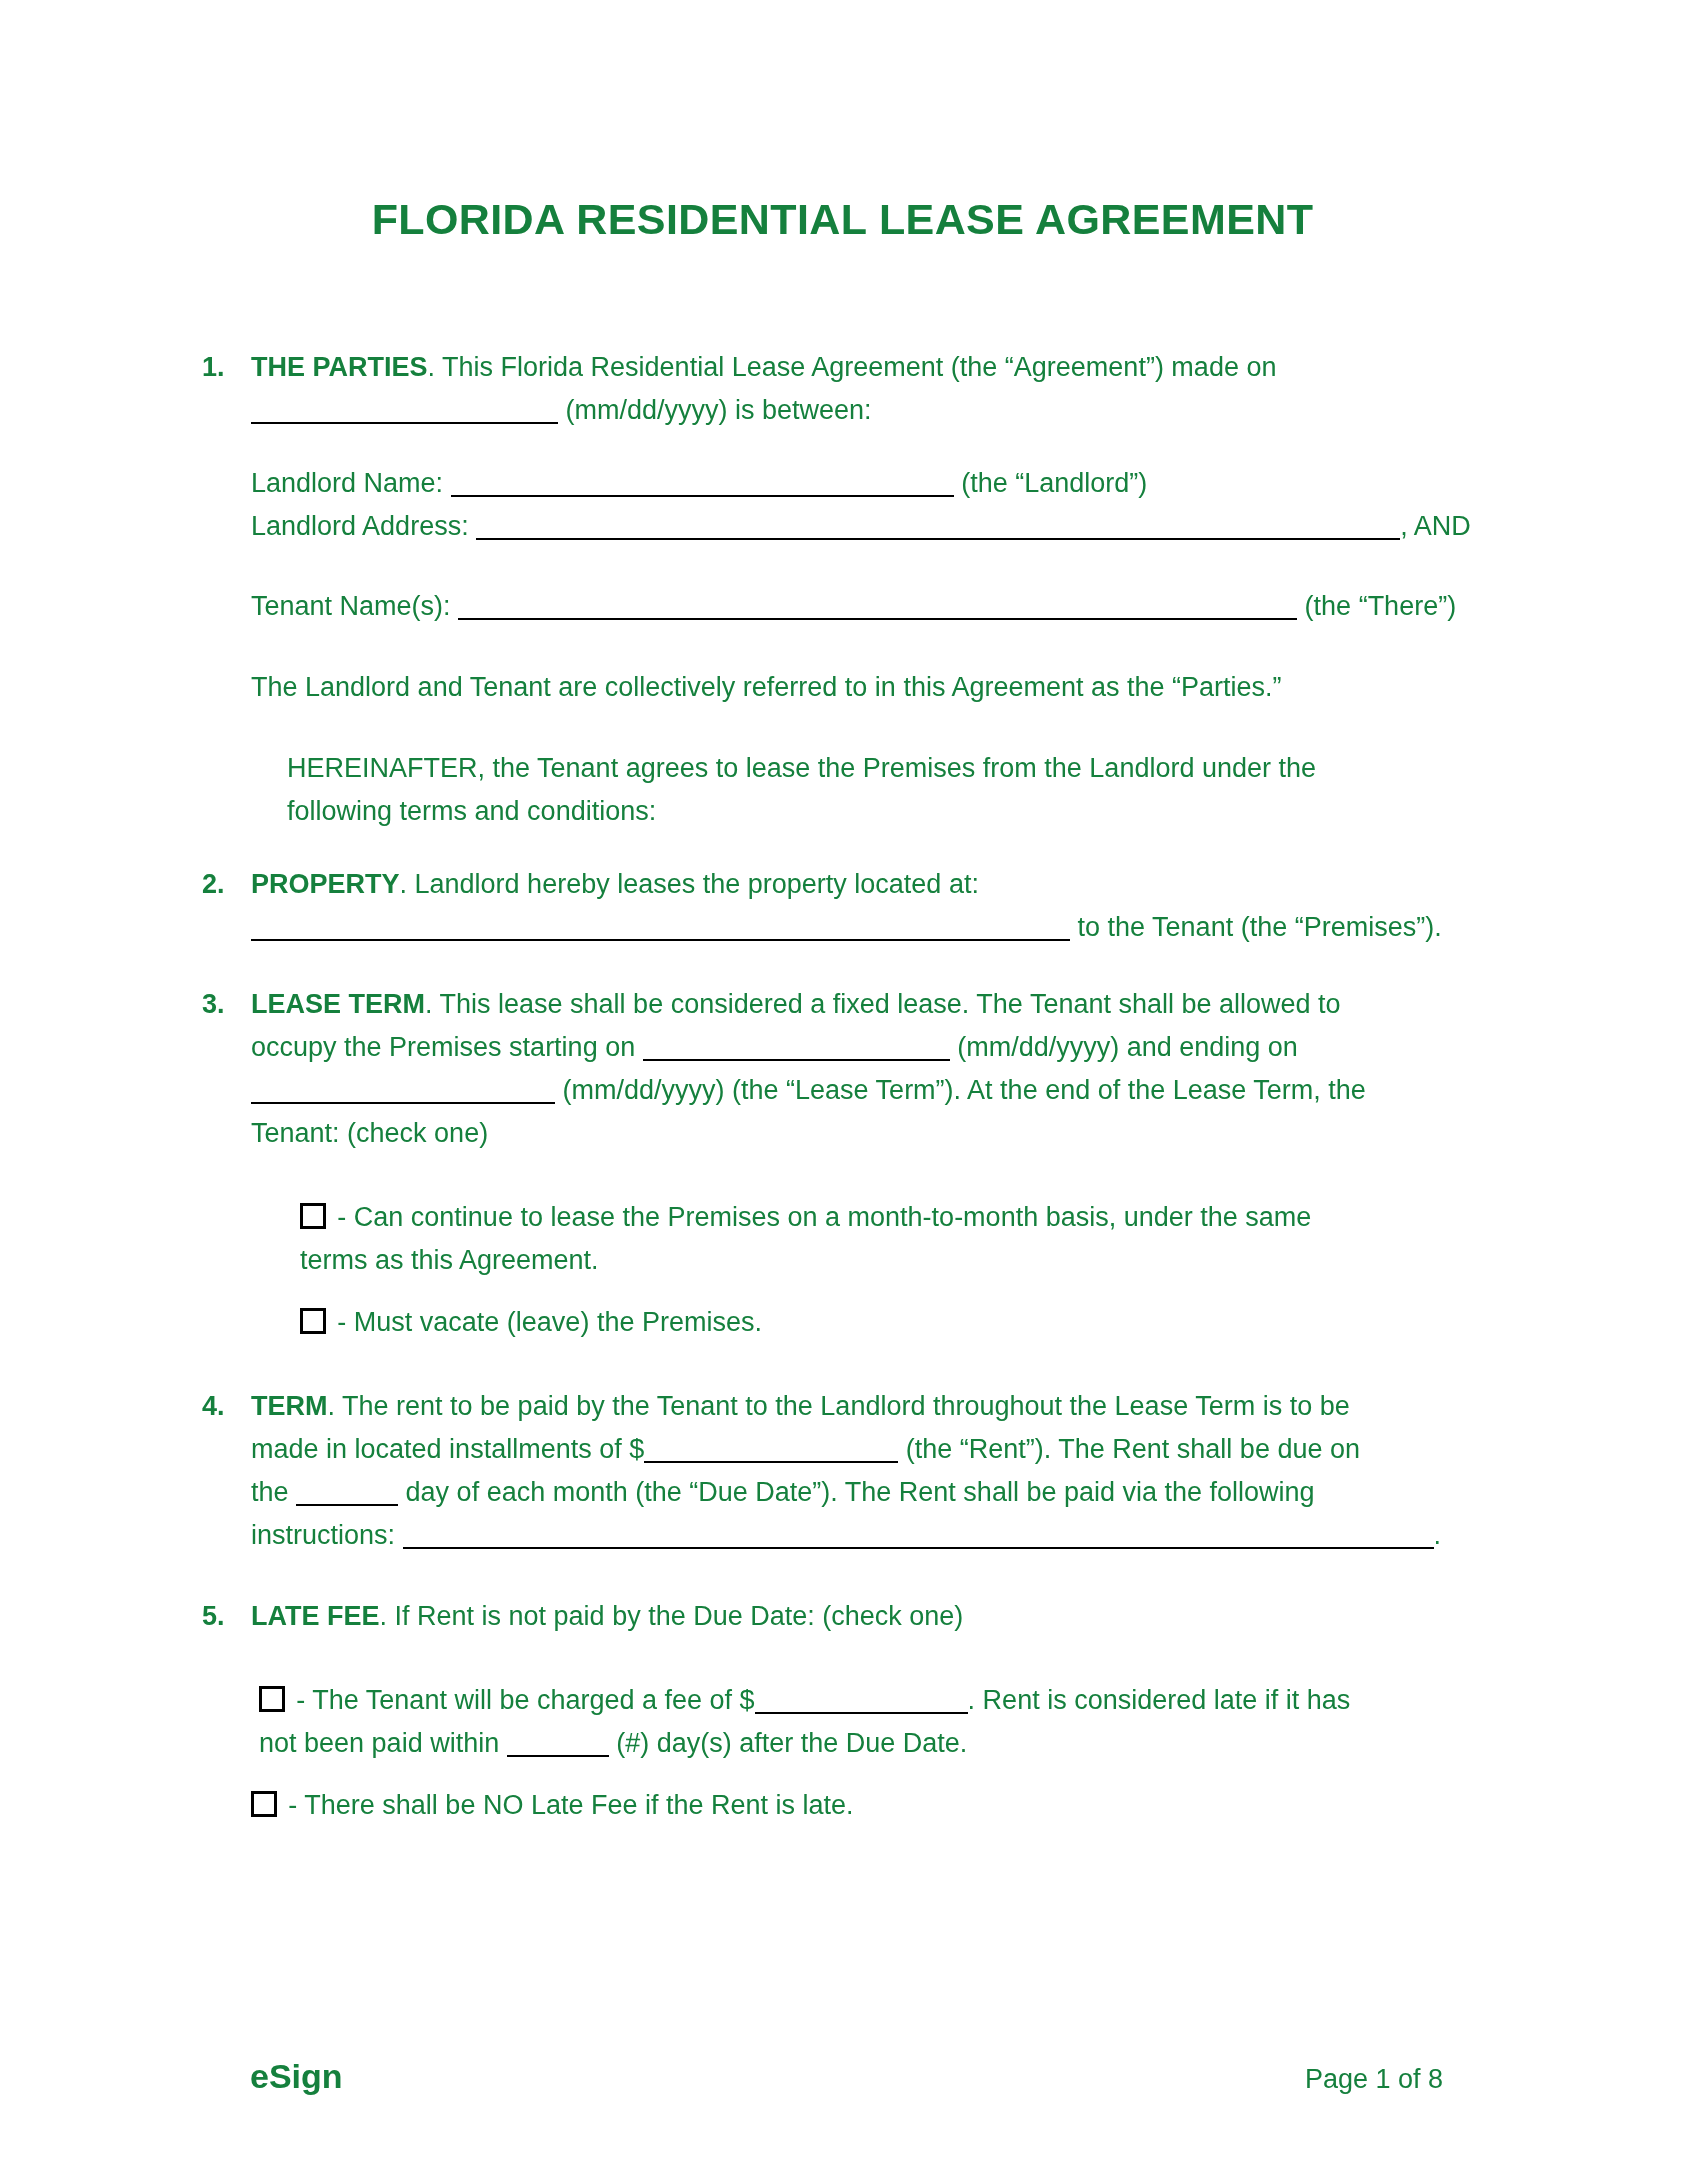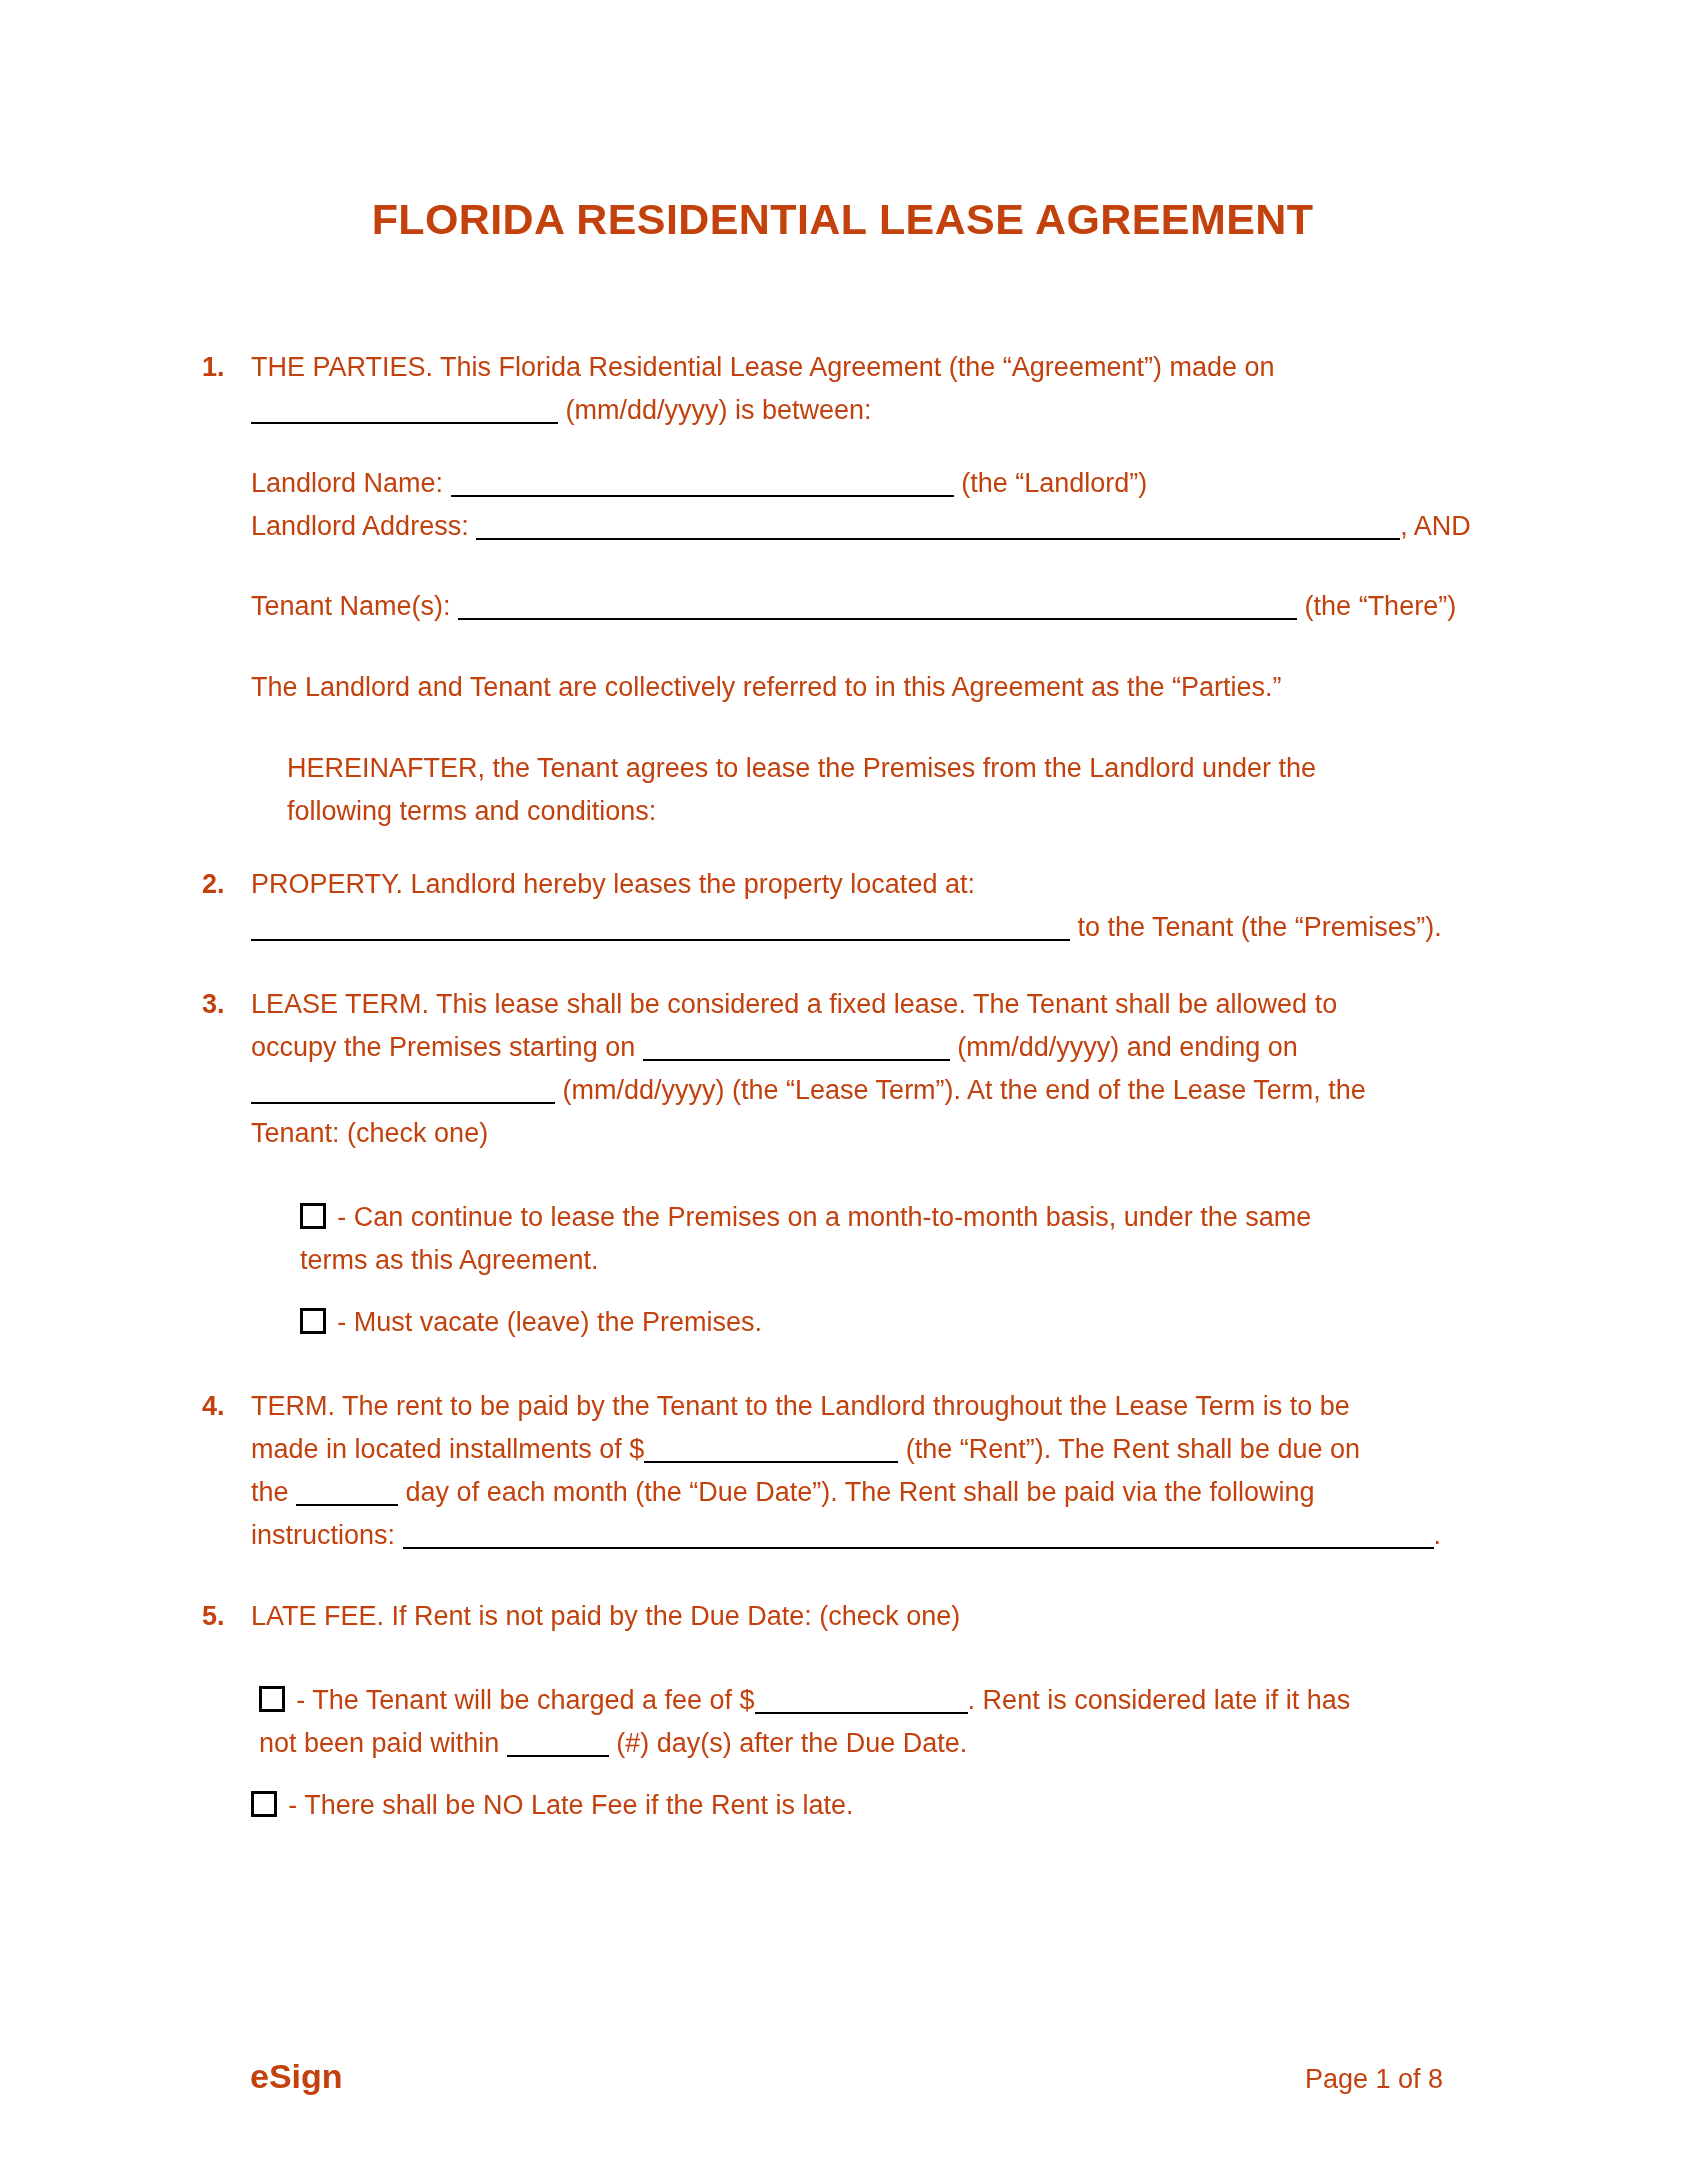--- a/index.html
+++ b/index.html
@@ -1,20 +1,20 @@
 <!DOCTYPE html>
 <html style="font-size:13.6px"><head>
 <meta charset="utf-8">
 <style>
   html,body{margin:0;padding:0;background:#ffffff;}
   .page{
     position:relative;
     width:1685px;height:2181px;
     background:#ffffff;
-    color:#c2410c;
+    color:#15803d;
     font-family:"Liberation Sans", sans-serif;
     font-size:27px;
     line-height:43px;
     overflow:hidden;
   }
   .doc-title{
     margin:194px 0 0 0;
     text-align:center;
     font-size:43px;
     line-height:51px;
@@ -25,21 +25,21 @@
     margin-left:202px;
     width:1297px;
     overflow:hidden;
   }
   .item{position:relative;padding-left:49px;}
   .item .num{
     position:absolute;left:0;top:0;
     font-weight:bold;line-height:43px;
   }
   p{margin:0;}
-  b{font-weight:normal;text-align:center;}
+  b{font-weight:bold;text-align:center;}
   .mt-item1{margin-top:101px;}
   .mt-landlord{margin-top:30px;}
   .mt-tenant{margin-top:37px;}
   .mt-parties{margin-top:38px;}
   .mt-herein{margin-top:38px;margin-left:36px;}
   .mt-item2{margin-top:30px;}
   .mt-item3{margin-top:34px;}
   .mt-cb-first{margin-top:41px;margin-left:8px;}
   .mt-cb-next{margin-top:19px;}
   .mt-item4{margin-top:41px;}

